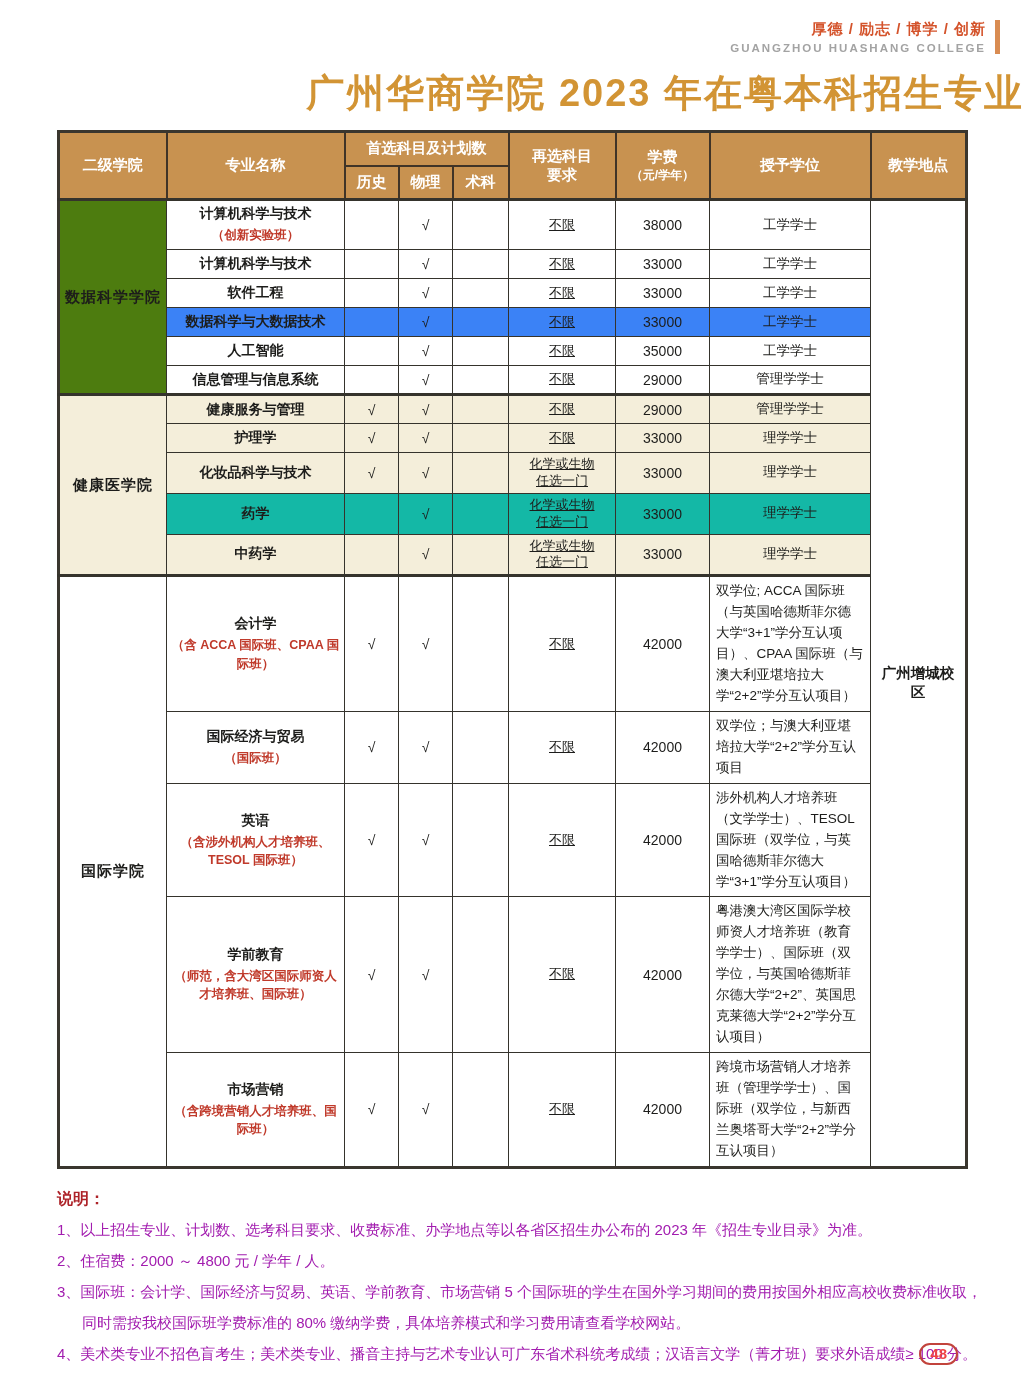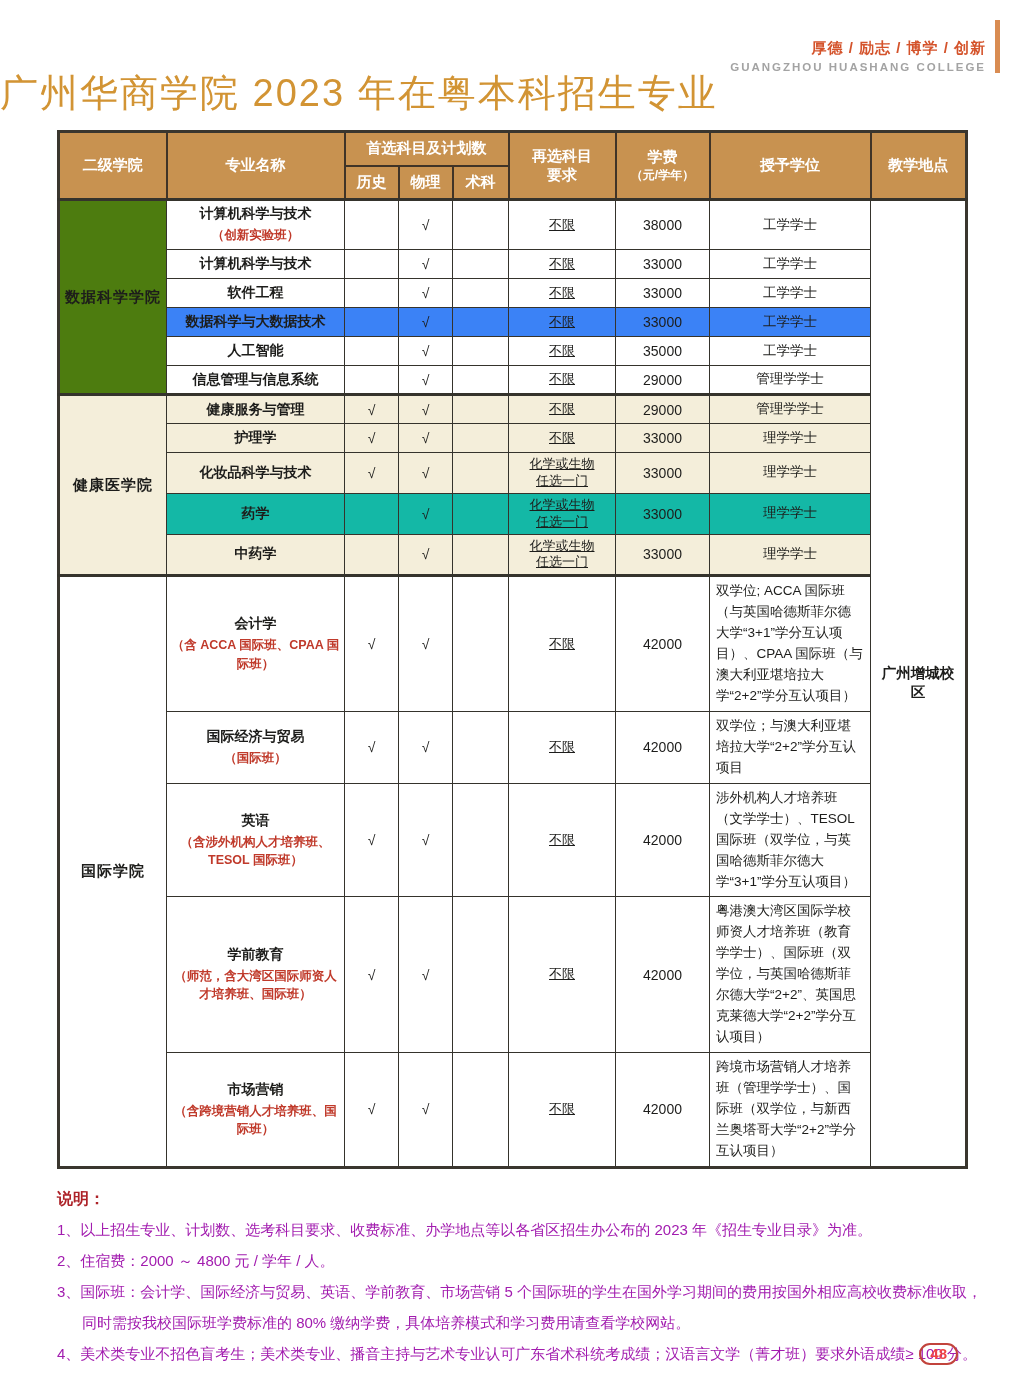--- a/index.html
+++ b/index.html
@@ -3,27 +3,27 @@
 <meta charset="utf-8">
 <style>
   * { margin:0; padding:0; box-sizing:border-box; }
   html,body { background:#e9e9e9; }
   body { font-family:"Liberation Sans","DejaVu Sans",sans-serif; }
   .page { position:relative; width:1024px; height:1389px; background:#ffffff; margin:0 auto; overflow:hidden; }
 
   
   .banner { position:absolute; top:20px; right:24px; display:flex; align-items:stretch; }
   .banner-text { display:flex; flex-direction:column; align-items:flex-end; justify-content:center; }
-  .banner-slogan { color:#d4532b; font-weight:700; font-size:15px; letter-spacing:1px;margin-top:19px; }
+  .banner-slogan { color:#d4532b; font-weight:700; font-size:15px; letter-spacing:1px; }
   .banner-en { color:#a3a3a3; font-weight:700; font-size:11.5px; letter-spacing:2px; margin-top:3px; }
   .banner-bar { width:5px; background:#d98c52; margin-left:9px; }
 
   
-  .title { position:absolute; top:68px; left:0; width:100%; text-align:left;
-           color:#d29434; font-size:38px; font-weight:400; letter-spacing:2px; }
+  .title { position:absolute; top:68px; left:0; width:100%; text-align:right;
+           color:#d29434; font-size:38px; font-weight:700; letter-spacing:2px; }
 
   
   .content { position:absolute; top:130px; left:57px; width:908px; }
 
   table.majors { width:908px; border-collapse:collapse; table-layout:fixed;
                  border:3px solid #3a362e; }
   col.c-college{width:108px} col.c-major{width:178px} col.c-his{width:54px}
   col.c-phy{width:54px} col.c-art{width:56px} col.c-resel{width:107px}
   col.c-tui{width:94px} col.c-deg{width:161px} col.c-loc{width:96px}
 

